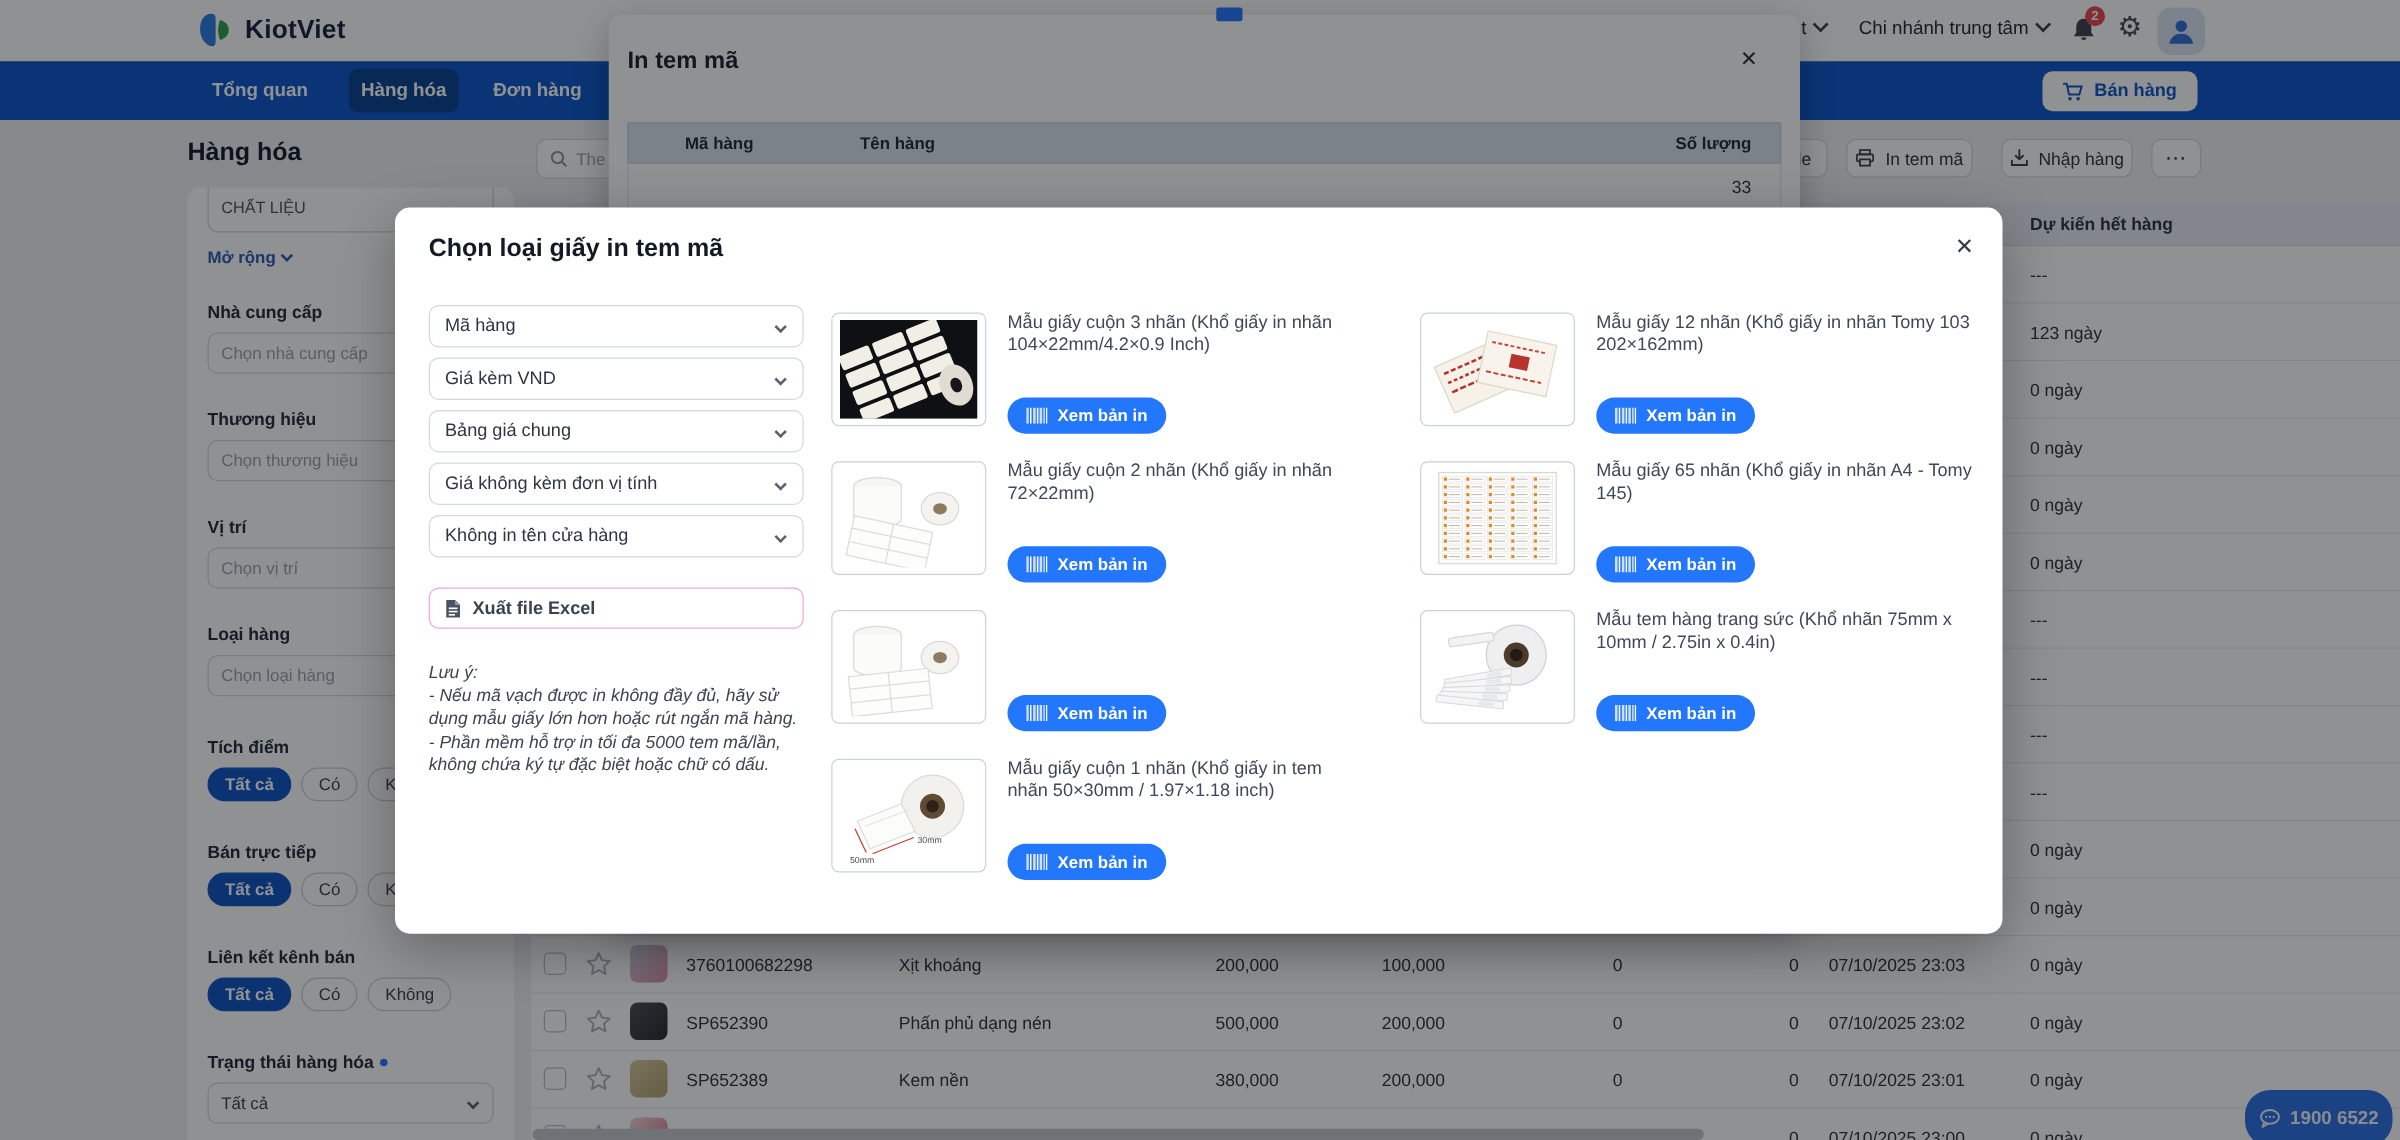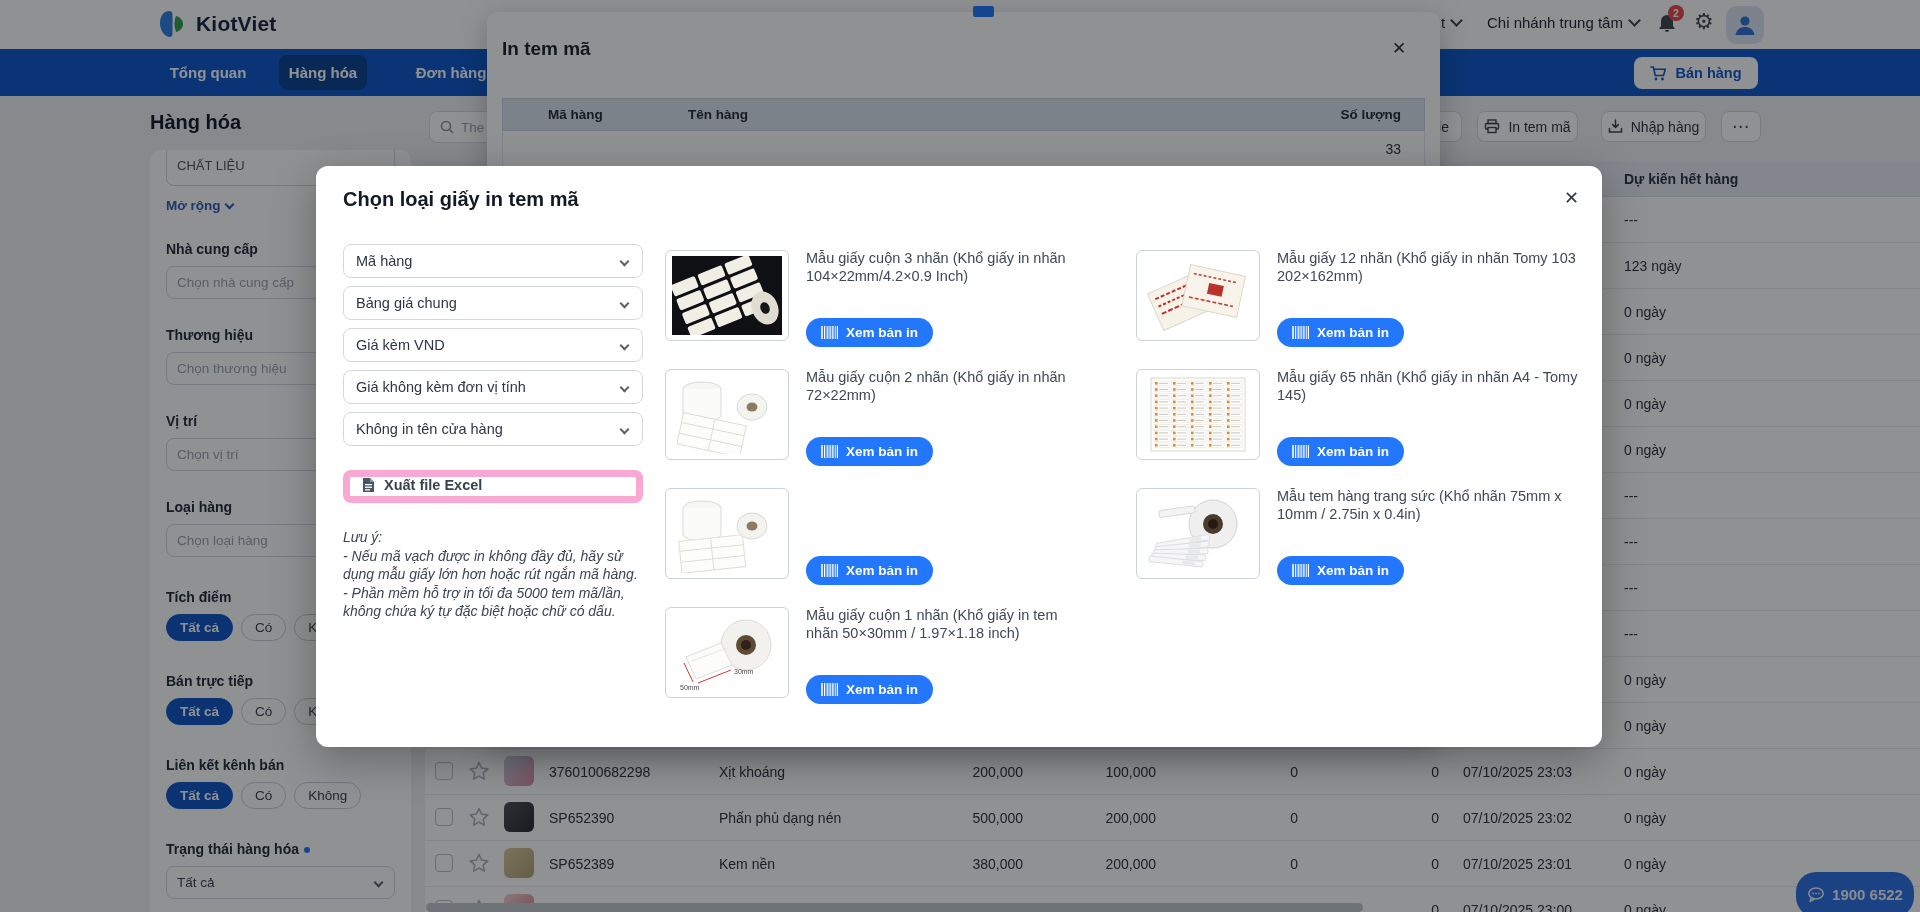--- a/index.html
+++ b/index.html
@@ -16,21 +16,21 @@
   .badge{position:absolute;left:1668px;top:5px;min-width:16px;height:16px;border-radius:9px;background:#e5484d;
          color:#fff;font-size:10.5px;font-weight:bold;display:flex;align-items:center;justify-content:center;padding:0 3px;box-sizing:border-box;}
   .gear{position:absolute;left:1694px;top:9px;font-size:22px;color:#414955;line-height:26px;}
   .avatar{position:absolute;left:1726px;top:6px;width:38px;height:38px;border-radius:11px;background:#dde6f2;
           display:flex;align-items:center;justify-content:center;}
   
   .bluebar{position:absolute;top:49px;left:0;right:0;height:47px;background:#0b57c9;}
   .tab{position:absolute;top:0;height:47px;display:flex;align-items:center;justify-content:center;
        color:#fff;font-weight:bold;font-size:15px;cursor:pointer;}
   .tab.t1{left:162px;width:92px;}
-  .tab.t3{left:405px;width:92px;}
+  .tab.t3{left:384px;width:92px;}
   .tab.t2{left:279px;top:6px;height:35px;width:88px;background:#09418f;border-radius:8px;}
   .sell-btn{position:absolute;left:1634px;top:8px;width:124px;height:32px;background:#fff;border-radius:8px;
             display:flex;align-items:center;justify-content:center;gap:8px;color:#0b57c9;font-weight:bold;font-size:14.5px;cursor:pointer;}
   
   .page-title{position:absolute;left:150px;top:111px;font-size:20px;font-weight:bold;color:#111b29;}
   .search-frag{position:absolute;left:429px;top:111px;width:300px;height:32px;background:#fff;border:1px solid #d5dae1;
                border-radius:8px;box-sizing:border-box;display:flex;align-items:center;gap:7px;padding:0 10px;font-size:13.5px;color:#98a1ad;}
   .tbtn{position:absolute;top:111px;height:31px;background:#fff;border:1px solid #d4d9e0;border-radius:8px;box-sizing:border-box;
         display:flex;align-items:center;justify-content:center;gap:8px;font-size:14px;color:#2a323e;cursor:pointer;}
   .tbtn.frag{left:1398px;width:64px;justify-content:flex-end;padding-right:12px;}
@@ -95,21 +95,21 @@
   .overlay{position:absolute;inset:0;background:rgba(8,11,16,.45);z-index:20;}
   
   .ppm{position:absolute;left:316px;top:166px;width:1286px;height:581px;background:#fff;border-radius:12px;z-index:30;
        box-shadow:0 12px 44px rgba(0,0,0,.3);}
   .ppm-title{position:absolute;left:27px;top:22px;font-size:20px;font-weight:bold;color:#121a26;}
   .ppm-close{position:absolute;left:1248px;top:21px;font-size:18px;color:#333a44;cursor:pointer;}
   .ctrl-col{position:absolute;left:27px;top:78px;width:300px;}
   .sel{height:34px;border:1px solid #d3d8df;border-radius:8px;margin-bottom:8px;display:flex;align-items:center;
        justify-content:space-between;padding:0 12px;font-size:14.5px;color:#2e3643;background:#fff;box-sizing:border-box;cursor:pointer;}
   .sel .chev{width:5px;height:5px;border-color:#5a6270;margin:0 2px 0 0;}
-  .excel-btn{margin-top:24px;height:33px;border:7px solid #f9a8d4;border-radius:8px;display:flex;gap:9px;
+  .excel-btn{margin-top:24px;height:33px;border:1px solid #f9a8d4;border-radius:8px;display:flex;align-items:center;gap:9px;
              padding:0 12px;font-size:14.5px;font-weight:bold;color:#39424f;box-sizing:border-box;cursor:pointer;}
   .notes{margin-top:25px;font-style:italic;font-size:14px;color:#3c4452;line-height:18.5px;width:308px;}
   .opt-col{position:absolute;top:84px;}
   .opt-col.left{left:337px;width:438px;}
   .opt-col.right{left:808px;width:462px;}
   .opt{display:flex;margin-bottom:28px;height:91px;margin-left:12px;}
   .opt-img{width:124px;height:91px;border:1px solid #ccd2db;border-radius:6px;background:#fff;flex:none;
            box-sizing:border-box;overflow:hidden;display:flex;align-items:center;justify-content:center;}
   .opt-img svg{width:110px;height:79px;}
   .opt-body{margin-left:17px;position:relative;flex:1;}
@@ -487,25 +487,25 @@
   <div class="ppm-title">Chọn loại giấy in tem mã</div>
   <div class="ppm-close">✕</div>
 
   <div class="ctrl-col">
     <div id="sel-area">
         <div class="sel">
     <span class="sel-val">Mã hàng</span>
     <span class="chev"></span>
   </div>
         <div class="sel">
+    <span class="sel-val">Giá kèm VND</span>
+    <span class="chev"></span>
+  </div>
+        <div class="sel">
     <span class="sel-val">Bảng giá chung</span>
-    <span class="chev"></span>
-  </div>
-        <div class="sel">
-    <span class="sel-val">Giá kèm VND</span>
     <span class="chev"></span>
   </div>
         <div class="sel">
     <span class="sel-val">Giá không kèm đơn vị tính</span>
     <span class="chev"></span>
   </div>
         <div class="sel">
     <span class="sel-val">Không in tên cửa hàng</span>
     <span class="chev"></span>
   </div>

